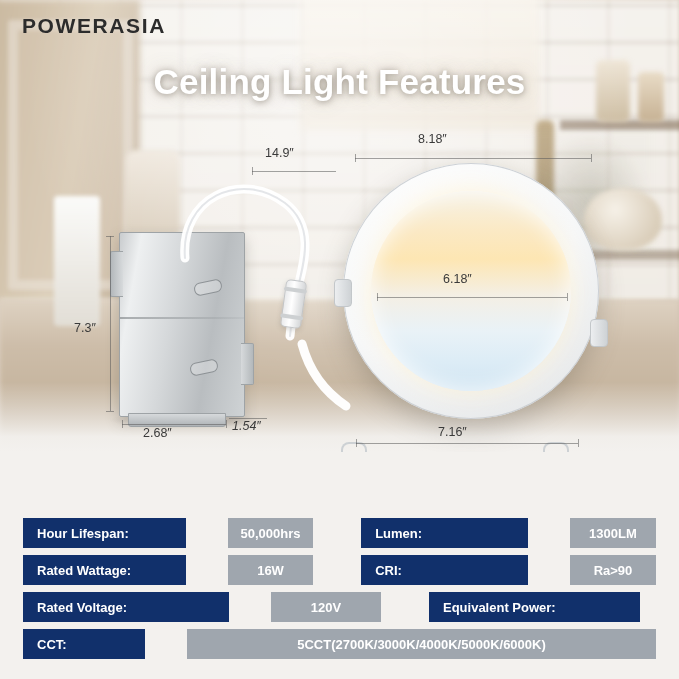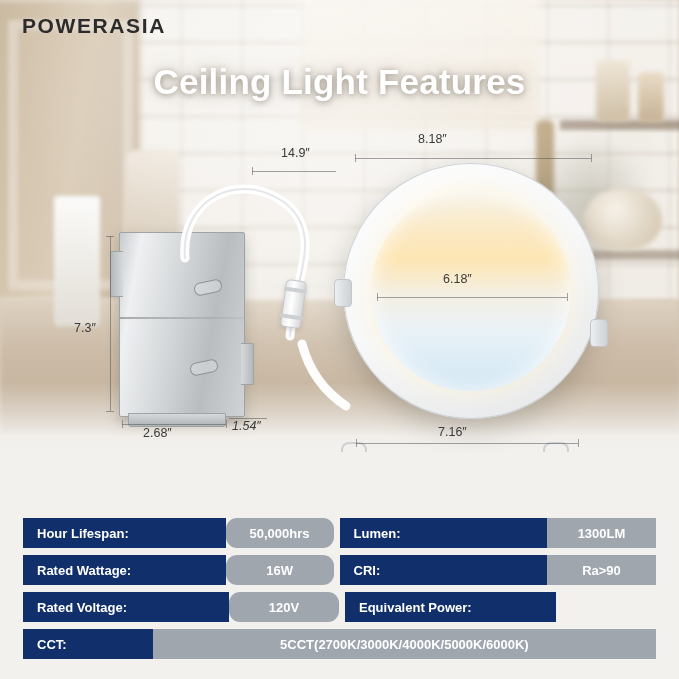--- a/index.html
+++ b/index.html
@@ -310,20 +310,21 @@
   }
   .table {
     position: absolute;
     left: 23px; top: 66px;
     width: 633px;
   }
   .trow {
     display: flex;
     margin-bottom: 7px;
     height: 30px;
+    gap: 42px;
   }
   .cell {
     display: flex;
     align-items: center;
     height: 30px;
     font-size: 13px;
     box-sizing: border-box;
   }
   .cell.key {
     background: #11306b;
@@ -331,21 +332,21 @@
     font-weight: 700;
     padding-left: 14px;
   }
   .cell.val {
     background: #9fa6ae;
     color: #ffffff;
     font-weight: 700;
     justify-content: center;
   }
   .k1 { width: 206px; }
-  .v1 { width: 110px; margin-right: 6px; border-radius: 11px; }
+  .v1 { width: 110px; margin-right: 6px; }
   .k2 { width: 211px; }
   .v2 { width: 111px; }
   .kcct { width: 136px; }
   .vcct { width: 530px; }
 </style>
 </head>
 <body>
 
 <div id="page">
 
@@ -401,21 +402,21 @@
 
   <div class="sideview">
     <div class="sv-clip-l"></div>
     <div class="sv-clip-r"></div>
     <div class="sv-body"></div>
     <div class="sv-fins"></div>
   </div>
 
   <div class="dimline h" style="left:252px; top:171px; width:84px;"></div>
   <div class="tick v" style="left:252px; top:167px;"></div>
-  <div class="dim-label" style="left:281px; top:146px;text-align:center;">14.9″</div>
+  <div class="dim-label" style="left:265px; top:146px;text-align:center;">14.9″</div>
 
   <div class="dimline h" style="left:355px; top:158px; width:236px;"></div>
   <div class="tick v" style="left:355px; top:154px;"></div>
   <div class="tick v" style="left:591px; top:154px;"></div>
   <div class="dim-label" style="left:418px; top:132px;">8.18″</div>
 
   <div class="dimline h" style="left:377px; top:297px; width:190px;"></div>
   <div class="tick v" style="left:377px; top:293px;"></div>
   <div class="tick v" style="left:567px; top:293px;"></div>
   <div class="dim-label" style="left:443px; top:272px;">6.18″</div>

